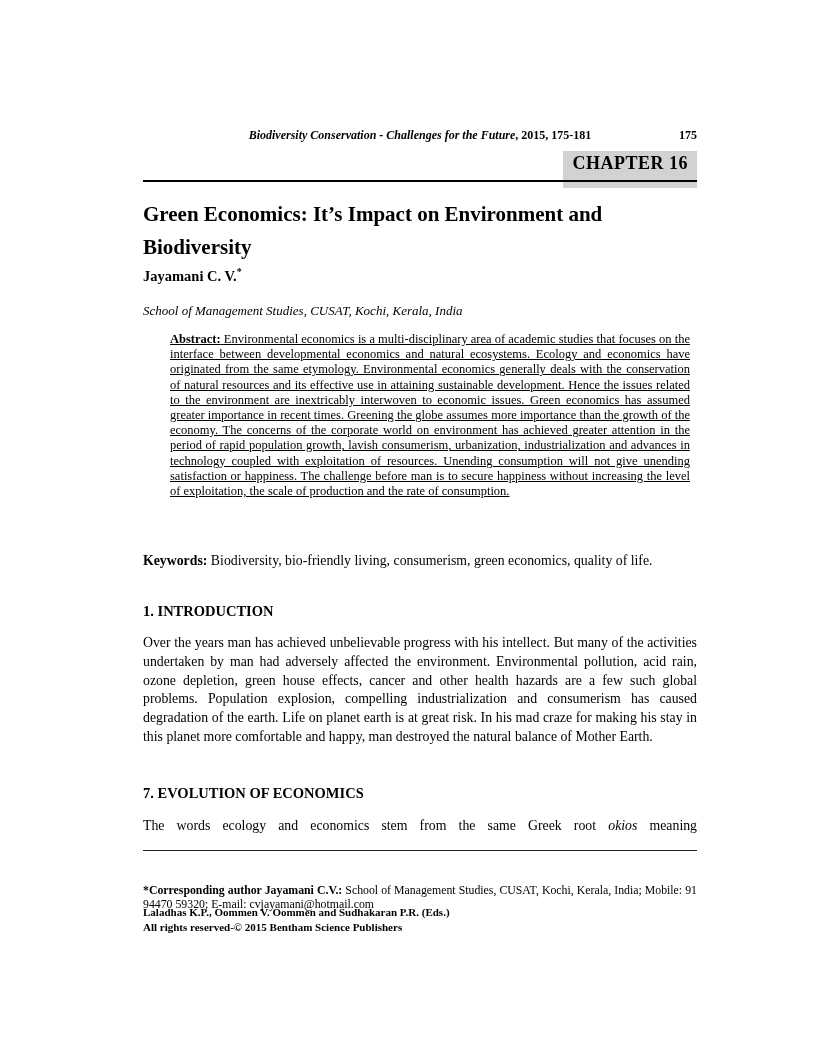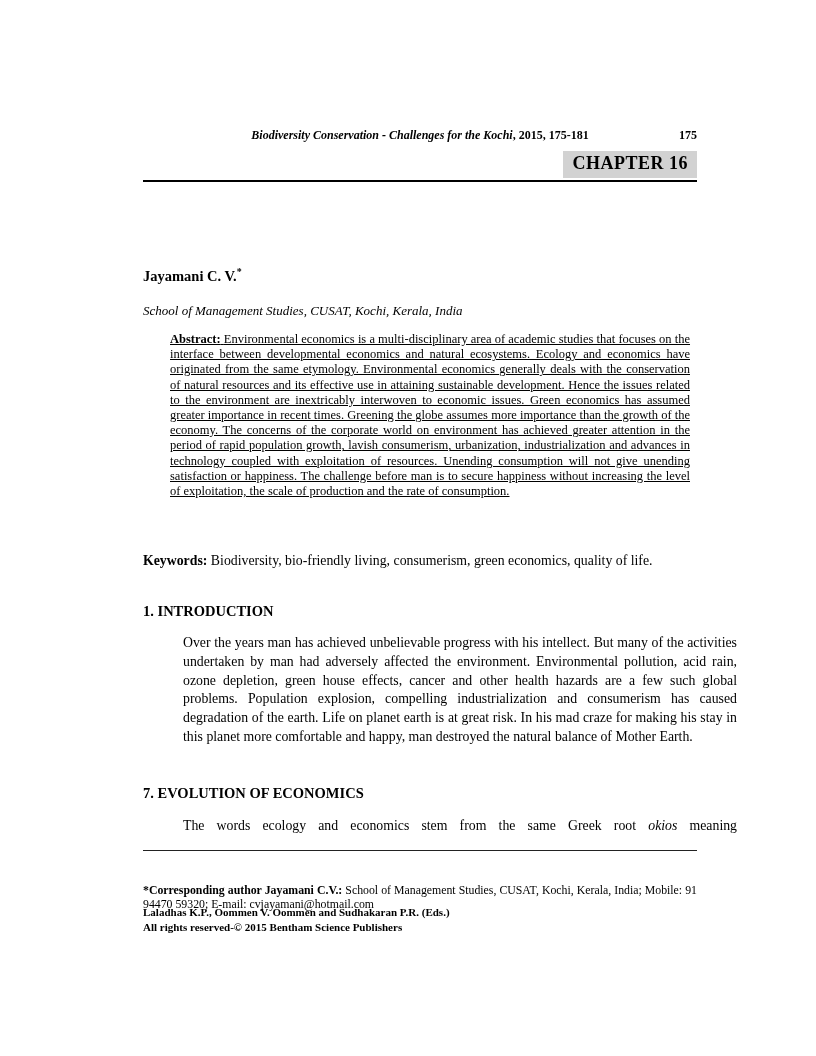--- a/index.html
+++ b/index.html
@@ -18,62 +18,63 @@
 
   .running-header { top: 128px; font-size: 12px; text-align: center; }
   .running-header .pagenum { position: absolute; right: 0; top: 0; font-weight: bold; font-style: normal; }
 
   .chapter-row { top: 151px; text-align: right; }
   .chapter-badge {
     display: inline-block;
     background: #d2d2d2;
     font-weight: bold;
     font-size: 18px;
-    padding: 2px 9px 4px 9px;
+    padding: 2px 9px 14px 9px;
     letter-spacing: 0.5px;
   }
   .header-rule { top: 180px; height: 2px; background: #000; }
 
   .article-title { top: 198px; font-size: 21px; font-weight: bold; line-height: 33px; }
   .author-line { top: 266px; font-size: 14.5px; font-weight: bold; }
   .author-line sup { font-size: 10px; }
   .affiliation { top: 303px; font-size: 13px; font-style: italic; }
 
   .abstract { top: 332px; left: 170px; width: 520px; font-size: 12.5px; line-height: 15.2px; text-align: justify; text-decoration: underline; }
 
   .keywords { top: 551px; font-size: 13.8px; line-height: 19.5px; text-align: justify; }
 
   .sec-heading { font-size: 14.5px; font-weight: bold; }
   .h1 { top: 603px; }
-  .body-par { font-size: 13.8px; line-height: 18.8px; text-align: justify; margin-left: 40px; }
+  .body-par { font-size: 13.8px; line-height: 18.8px; text-align: justify; }
   .intro-par { top: 634px; }
   .h2 { top: 785px; }
   .evo-par { top: 817px; text-align-last: justify; }
 
   .footnote-rule { top: 850px; height: 1px; background: #222; }
   .footnote { top: 855px; font-size: 11.8px; line-height: 14px; text-align: justify; margin-top: 28px; }
 
   .page-footer { top: 905px; font-size: 11px; font-weight: bold; line-height: 14.5px; }
 </style>
 </head>
 <body>
 
 <div class="page">
 
   <div class="col running-header">
-    <span class="bold italic">Biodiversity Conservation - Challenges for the Kochi</span><span class="bold">, 2015, 175-181</span>
+    <span class="bold italic">Biodiversity Conservation - Challenges for the Future</span><span class="bold">, 2015, 175-181</span>
     <span class="pagenum">175</span>
   </div>
 
   <div class="col chapter-row">
     <span class="chapter-badge">CHAPTER 16</span>
   </div>
 
   <div class="col header-rule"></div>
 
+  <div class="col article-title">Green Economics: It’s Impact on Environment and Biodiversity</div>
 
   <div class="col author-line">
     <span>Jayamani C. V.</span><sup>*</sup>
   </div>
 
   <div class="col affiliation">School of Management Studies, CUSAT, Kochi, Kerala, India</div>
 
   <div class="abstract" style="position:absolute;">
     <span class="bold">Abstract:</span>
     <span>Environmental economics is a multi-disciplinary area of academic studies that focuses on the interface between developmental economics and natural ecosystems. Ecology and economics have originated from the same etymology. Environmental economics generally deals with the conservation of natural resources and its effective use in attaining sustainable development. Hence the issues related to the environment are inextricably interwoven to economic issues. Green economics has assumed greater importance in recent times. Greening the globe assumes more importance than the growth of the economy. The concerns of the corporate world on environment has achieved greater attention in the period of rapid population growth, lavish consumerism, urbanization, industrialization and advances in technology coupled with exploitation of resources. Unending consumption will not give unending satisfaction or happiness. The challenge before man is to secure happiness without increasing the level of exploitation, the scale of production and the rate of consumption.</span>

